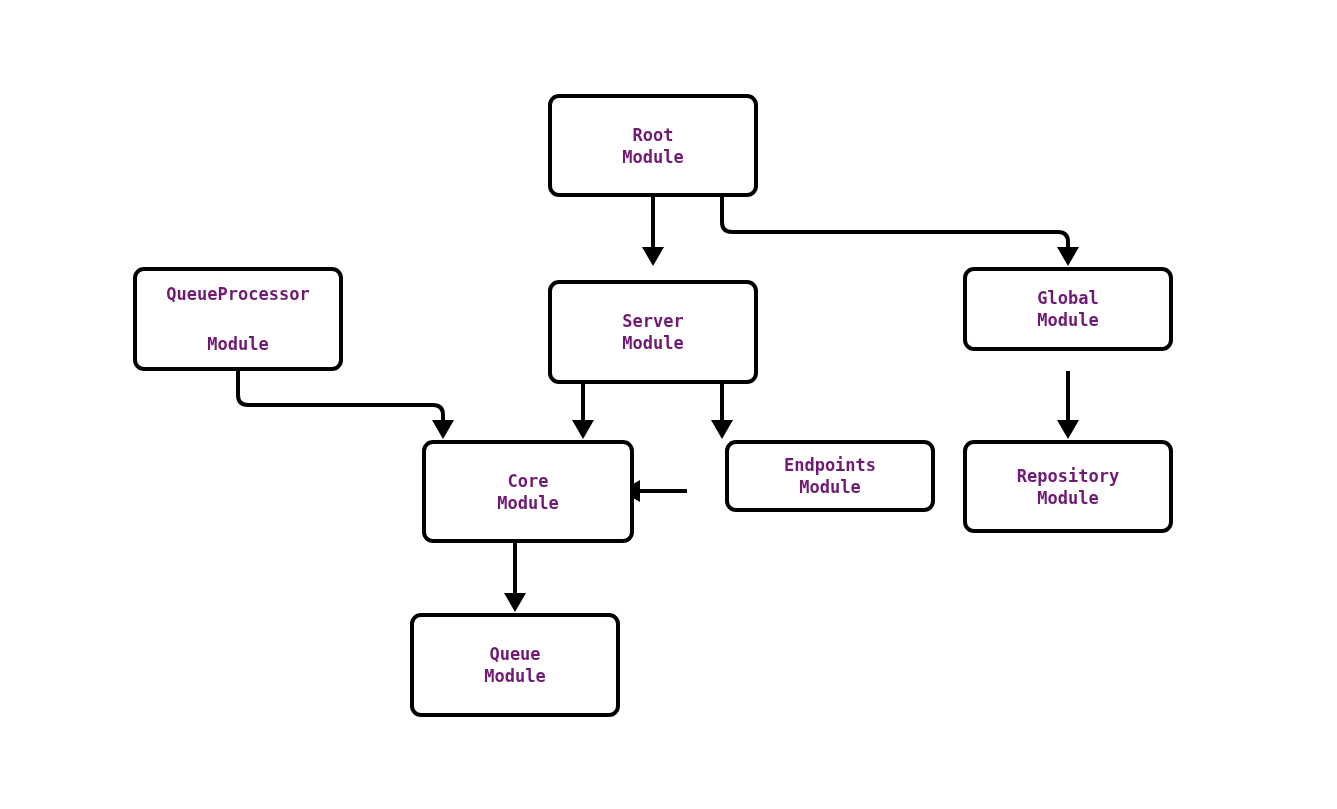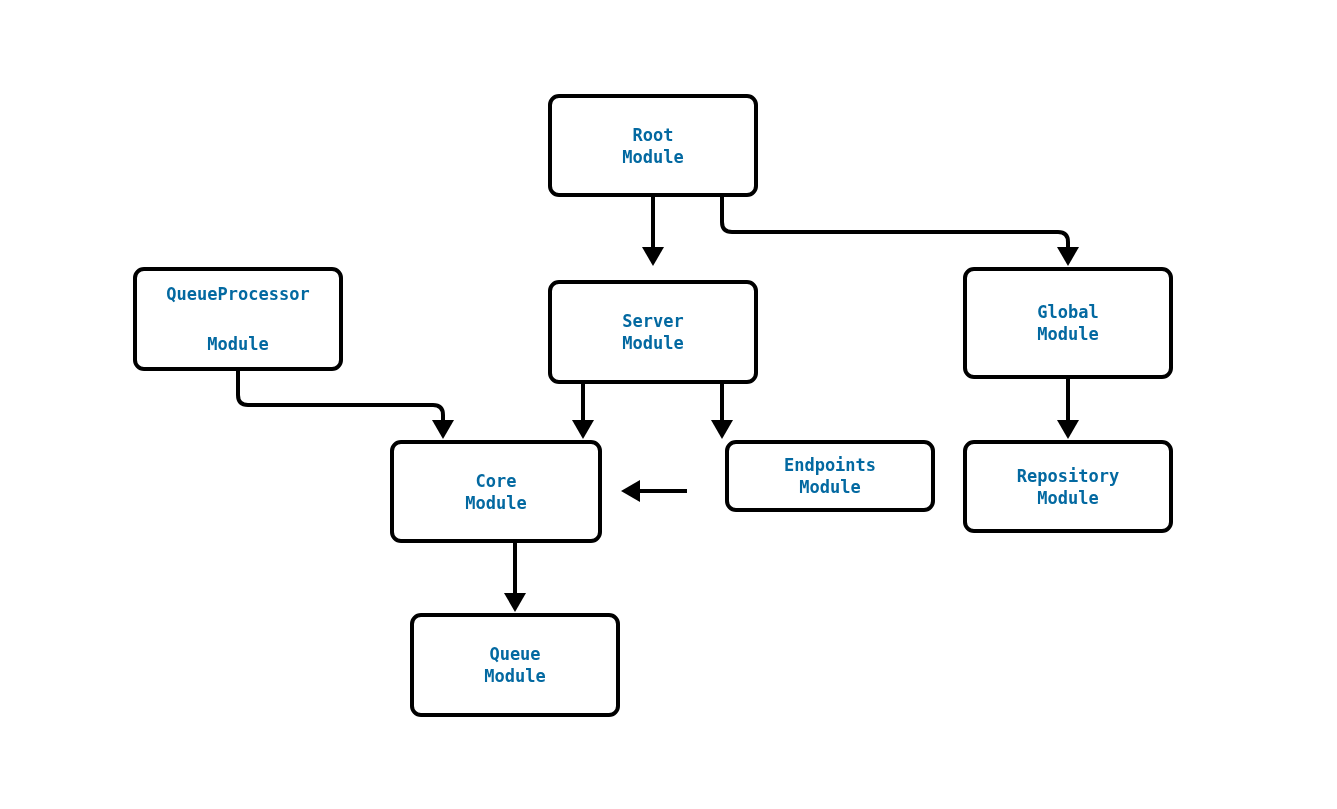--- a/index.html
+++ b/index.html
@@ -37,21 +37,21 @@
     flex-direction: column;
     align-items: center;
     justify-content: center;
     z-index: 2;
   }
   .node-label {
     font-family: "DejaVu Sans Mono", "Liberation Mono", monospace;
     font-size: 17px;
     font-weight: bold;
     line-height: 22px;
-    color: #0369a1;
+    color: #701a75;
     text-align: center;
     white-space: pre;
     letter-spacing: 0px;
   }
 </style>
 </head>
 <body>
 
 <div id="diagram-canvas">
 
@@ -86,26 +86,26 @@
   <div class="node" style="left: 133px; top: 267px; width: 210px; height: 104px; border-color: rgb(0, 0, 0); background: rgb(255, 255, 255); gap: 28px;">
     <span class="node-label">QueueProcessor</span>
     <span class="node-label">Module</span>
   </div>
 
   <div class="node" style="left: 548px; top: 280px; width: 210px; height: 104px; border-color: rgb(0, 0, 0); background: rgb(255, 255, 255);">
     <span class="node-label">Server</span>
     <span class="node-label">Module</span>
   </div>
 
-  <div class="node" style="left: 963px; top: 267px; width: 210px; height: 112px; border-color: rgb(0, 0, 0); background: rgb(255, 255, 255);">
+  <div class="node" style="left: 963px; top: 267px; width: 210px; height: 84px; border-color: rgb(0, 0, 0); background: rgb(255, 255, 255);">
     <span class="node-label">Global</span>
     <span class="node-label">Module</span>
   </div>
 
-  <div class="node" style="left: 390px; top: 440px; width: 212px; height: 103px; border-color: rgb(0, 0, 0); background: rgb(255, 255, 255);">
+  <div class="node" style="left: 422px; top: 440px; width: 212px; height: 103px; border-color: rgb(0, 0, 0); background: rgb(255, 255, 255);">
     <span class="node-label">Core</span>
     <span class="node-label">Module</span>
   </div>
 
   <div class="node" style="left: 725px; top: 440px; width: 210px; height: 72px; border-color: rgb(0, 0, 0); background: rgb(255, 255, 255);">
     <span class="node-label">Endpoints</span>
     <span class="node-label">Module</span>
   </div>
 
   <div class="node" style="left: 963px; top: 440px; width: 210px; height: 93px; border-color: rgb(0, 0, 0); background: rgb(255, 255, 255);">

